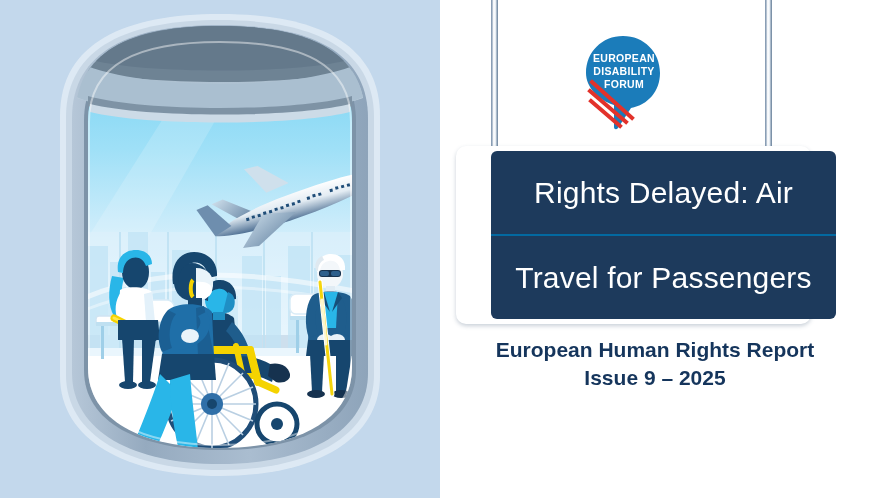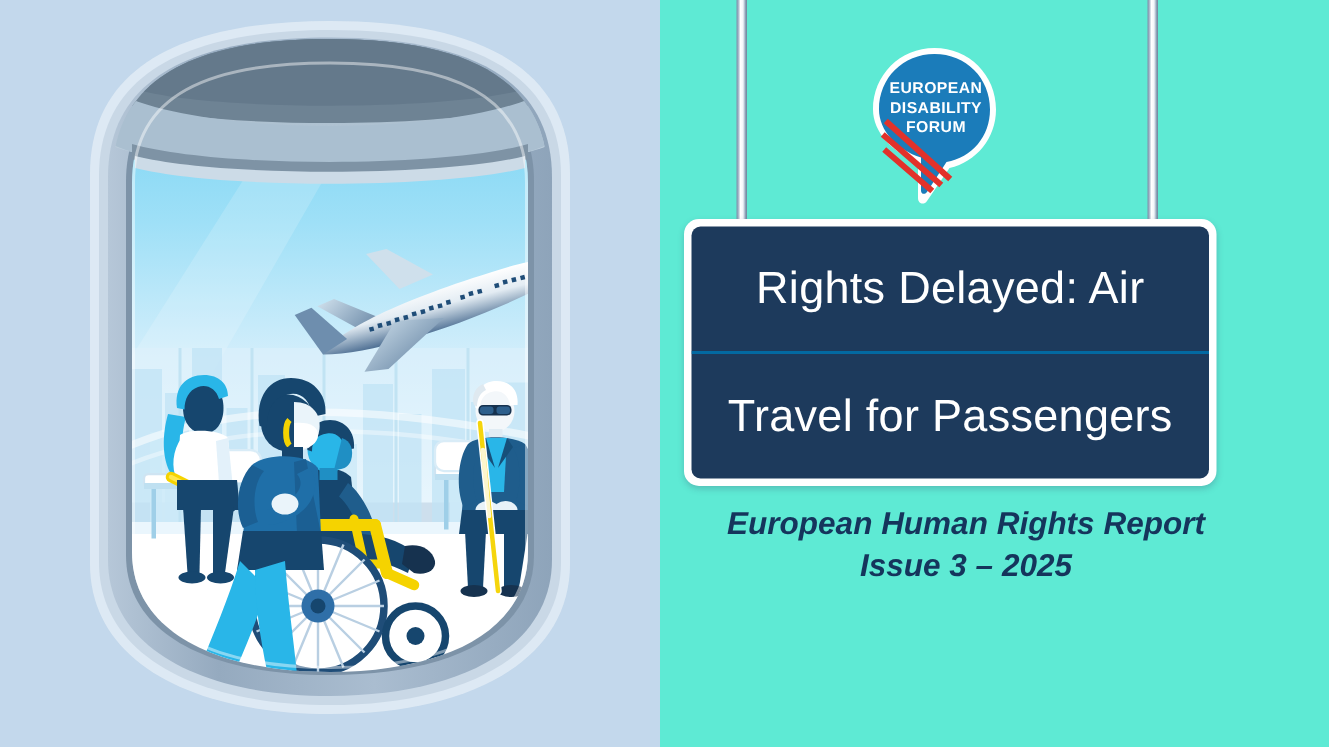--- a/index.html
+++ b/index.html
@@ -1,21 +1,21 @@
 <!DOCTYPE html>
 <html><head>
 <meta charset="utf-8">
 <style>
   html,body{margin:0;padding:0;}
   body{
     width:886px;height:498px;overflow:hidden;
     background:#c3d8ec;
     font-family:"Liberation Sans", sans-serif;
   }
-  #page{position:relative;width:886px;height:498px;background:#5eead4;overflow:hidden;}
+  #page{position:relative;width:886px;height:498px;background:#ffffff;overflow:hidden;}
 
   
   #illustration{position:absolute;left:0;top:0;width:440px;height:498px;}
 
   
   #right-panel{position:absolute;left:440px;top:0;width:446px;height:498px;}
 
   
   .pole{position:absolute;top:0;width:7px;background:linear-gradient(90deg,#7f93ab 0%,#93a7bd 14%,#ffffff 38%,#f2f6fa 62%,#8ba0b6 86%,#6d8299 100%);}
   #pole-left{left:491px;height:152px;}
@@ -28,20 +28,21 @@
   #title-sign{
     position:absolute;left:456px;top:146px;width:355px;height:178px;
     background:#ffffff;border-radius:10px;
     box-shadow:0 2px 4px rgba(60,85,115,.28);
     padding:5px;box-sizing:border-box;
   }
   #title-sign-inner{
     width:100%;height:100%;background:#1d3a5c;border-radius:6px;
     display:flex;flex-direction:column;box-sizing:border-box;
     overflow:hidden;
+    margin-left:30px;
   }
   .title-line{
     flex:1;display:flex;align-items:center;justify-content:center;
     color:#ffffff;font-size:30px;font-weight:400;letter-spacing:.2px;
     font-family:"Liberation Sans", sans-serif;
     white-space:nowrap;
   }
   .title-line + .title-line{border-top:2px solid #0369a1;}
 
   
@@ -396,19 +397,19 @@
       </svg>
     </div>
 
     <div id="title-sign" style="left:16px;">
       <div id="title-sign-inner">
         <div class="title-line">Rights Delayed: Air</div>
         <div class="title-line">Travel for Passengers</div>
       </div>
     </div>
 
-    <div id="subtitle" style="left:4px;width:400px;font-style:italic;">
+    <div id="subtitle" style="left:15px;width:400px;">
       <div>European Human Rights Report</div>
-      <div>Issue 3 – 2025</div>
+      <div>Issue 9 – 2025</div>
     </div>
 
   </div>
 </div>
 
 </body></html>

